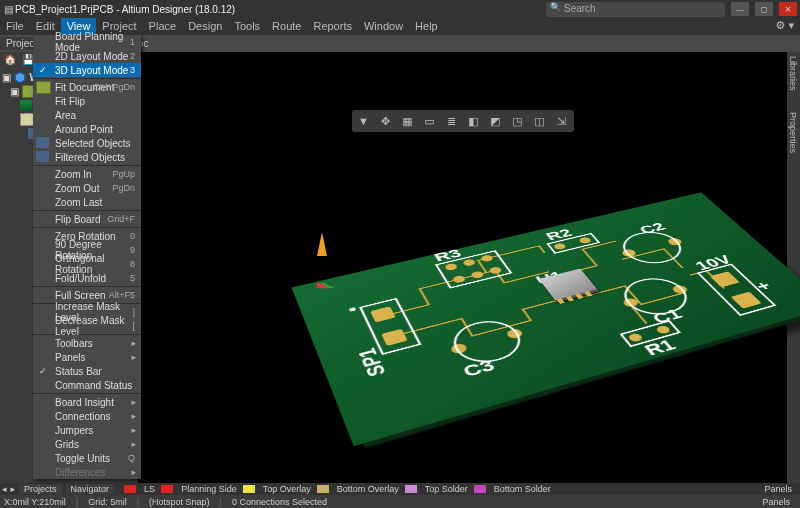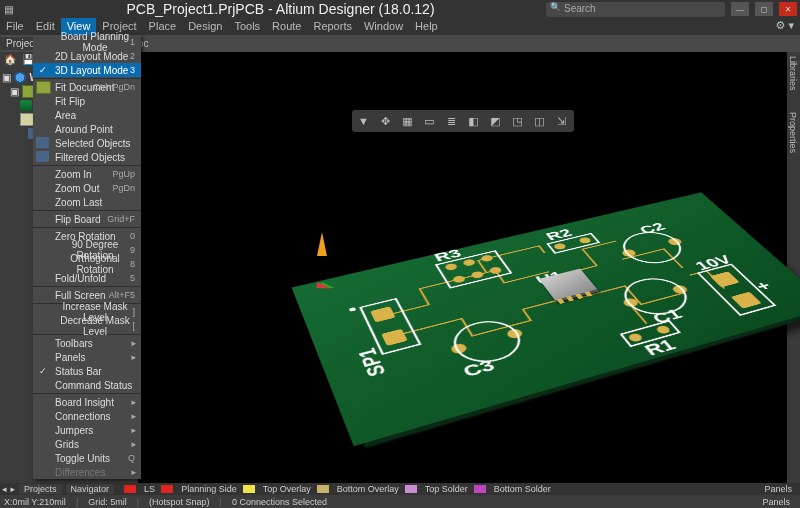--- a/index.html
+++ b/index.html
@@ -1,19 +1,19 @@
 <!DOCTYPE html>
 <html><head>
 <meta charset="utf-8">
 <style>
   html,body{margin:0;padding:0;width:800px;height:508px;background:#000;font-family:"Segoe UI",Tahoma,sans-serif;font-size:11px;color:#ddd;overflow:hidden;}
   
   .title-bar{height:18px;background:#333;display:flex;align-items:center;color:#ccc;padding:0 3px;}
   .tb-left,.tb-right{display:flex;align-items:center;gap:4px;}
-  .tb-center{flex:1;text-align:center;font-size:14px;color:#eee;}
+  .tb-center{flex:1;font-size:10px;color:#eee;}
   .tb-icon{width:12px;height:12px;display:inline-flex;align-items:center;justify-content:center;font-size:10px;}
   .search-box{background:#484848;border-radius:3px;padding:1px 6px 1px 18px;width:155px;height:13px;font-size:10px;color:#aaa;position:relative;}
   .search-box::before{content:"🔍";position:absolute;left:4px;top:0;font-size:9px;}
   .win-box{width:18px;height:14px;display:flex;align-items:center;justify-content:center;margin-left:2px;}
   .win-min,.win-max{background:#555;}
   .win-close{background:#c52b1d;}
   .win-box span{font-size:8px;display:block;}
   
   .menu-bar{height:17px;background:#333;display:flex;align-items:stretch;color:#bbb;font-size:11px;}
   .menu-item{padding:1px 6px;line-height:15px;cursor:default;}
@@ -34,21 +34,21 @@
   .tree{padding:2px 0 0 2px;font-size:10px;}
   .tree-row{display:flex;align-items:center;gap:3px;padding:1px 0;}
   .tree-row .ticon{width:12px;height:11px;display:inline-block;}
   .icn-globe{background:radial-gradient(circle,#4fa0e6 50%,#1a5b99 52%);border-radius:50%;}
   .icn-proj{background:#8ca63d;border:1px solid #5a6e1e;}
   .icn-pcb{background:linear-gradient(#168a3d,#0c5c26);border-radius:2px;}
   .icn-gen{background:#d4d4a0;border:1px solid #888;}
   .icn-folder{background:#486486;border-radius:1px;}
   .in1{padding-left:8px;} .in2{padding-left:18px;} .in3{padding-left:26px;}
   
-  .dropdown{position:absolute;left:33px;top:35px;width:108px;background:#494949;box-shadow:2px 2px 4px rgba(0,0,0,.6);z-index:50;font-size:10px;color:#ddd;text-align:center;}
+  .dropdown{position:absolute;left:33px;top:35px;width:108px;background:#494949;box-shadow:2px 2px 4px rgba(0,0,0,.6);z-index:50;font-size:10px;color:#ddd;}
   .dd-row{position:relative;display:flex;align-items:center;height:14px;padding:0 6px 0 22px;}
   .dd-row.sel{background:#0a6baf;color:#fff;}
   .dd-shortcut{position:absolute;right:6px;color:#aaa;font-size:9px;}
   .dd-row.sel .dd-shortcut{color:#eaf3ff;}
   .dd-sep{height:1px;background:#2f2f2f;margin:1px 0;}
   .dd-sub::after{content:"▸";position:absolute;right:5px;font-size:9px;color:#aaa;}
   .dd-icon{position:absolute;left:3px;top:1px;width:13px;height:11px;}
   .dd-check{position:absolute;left:6px;font-size:9px;}
   .dd-row.dis{color:#777;}
   

